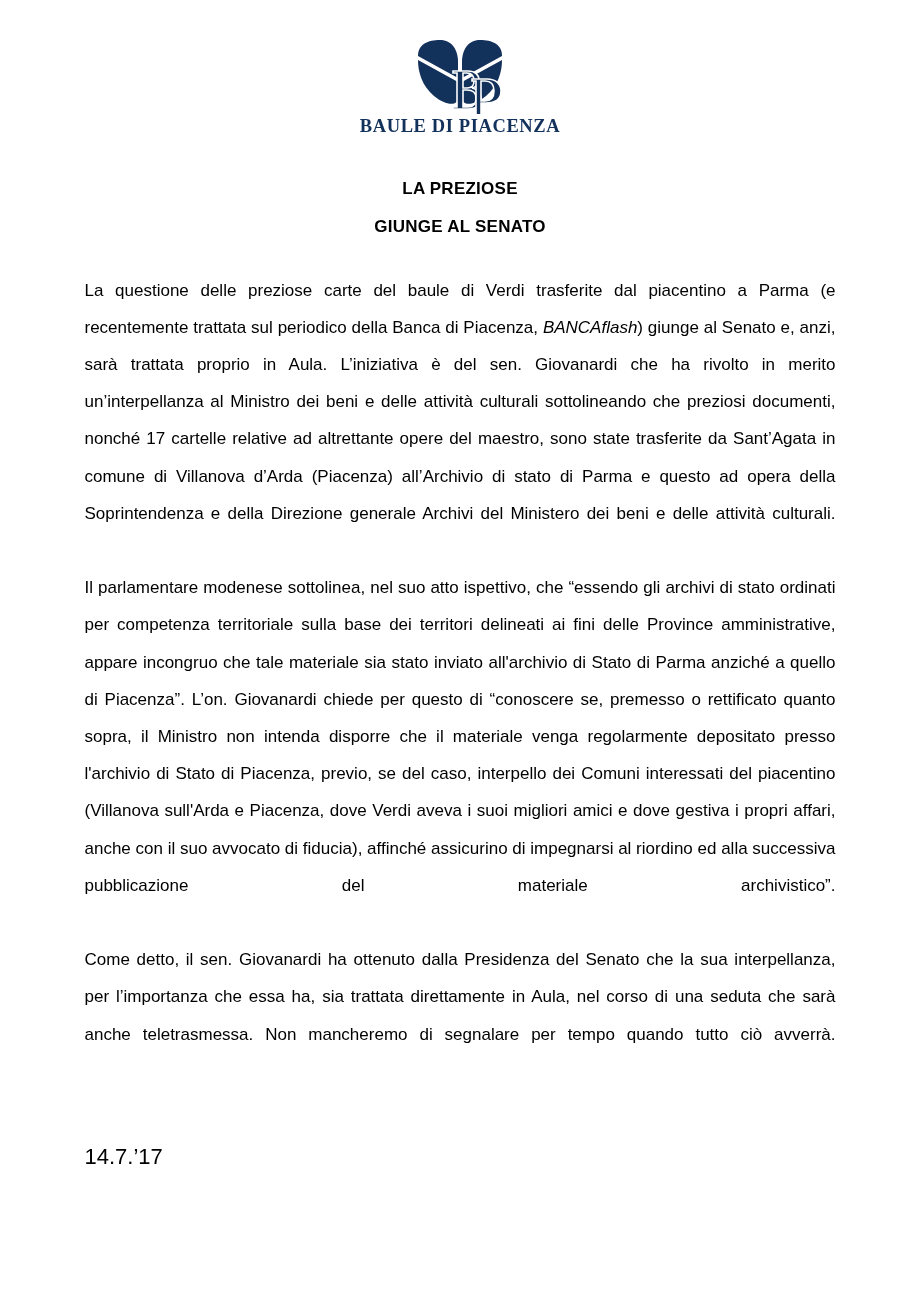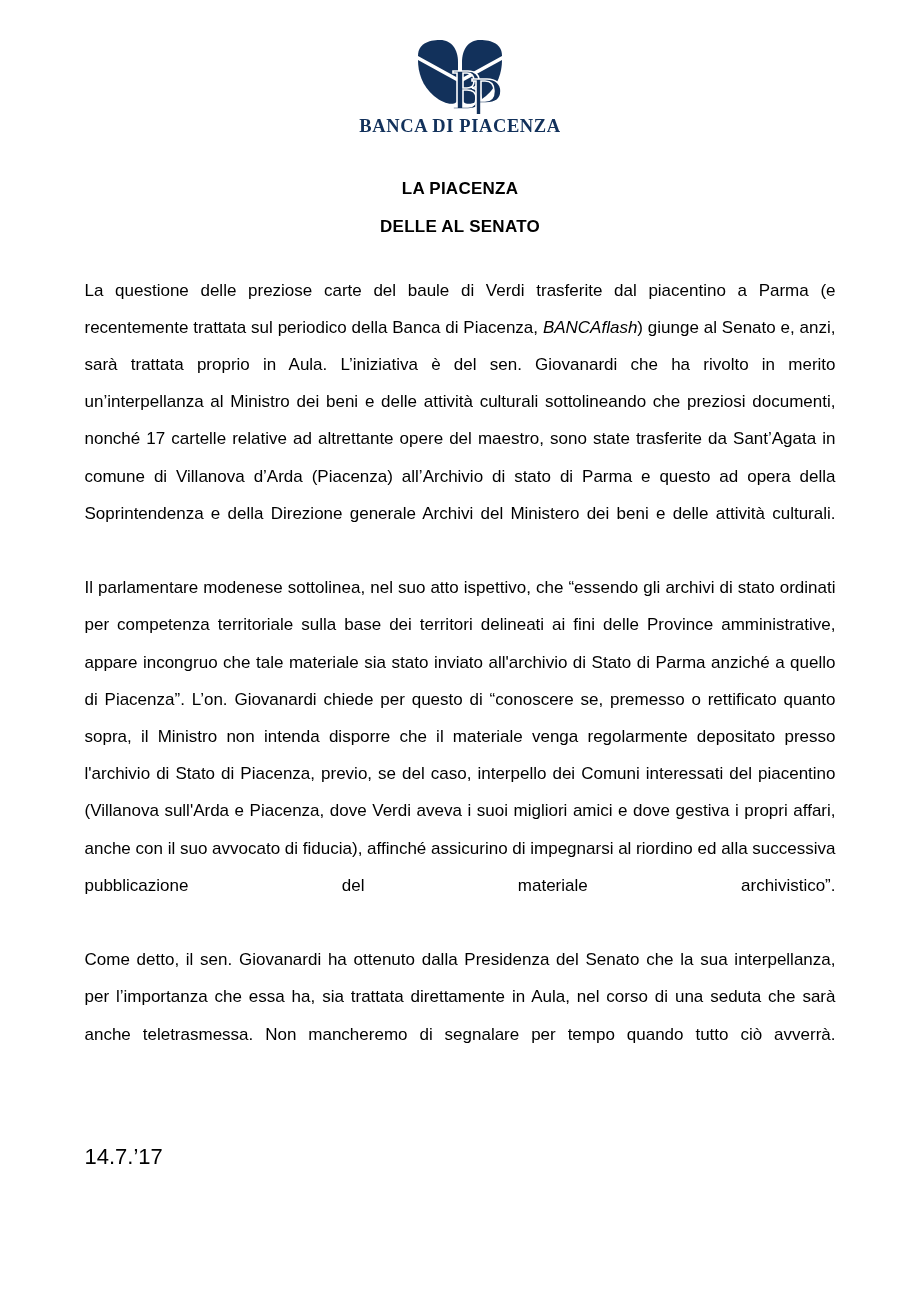--- a/index.html
+++ b/index.html
@@ -121,27 +121,27 @@
 
         <g fill="#12315b" stroke="#ffffff" stroke-width="1.6">
           <path d="M41 33 h15 c7 0 11 4 11 9 0 5-3 7-7 8 5 1 9 4 9 10 0 7-5 11-13 11 H41 v-2 h4 V35 h-4 Z
                    M51 35 v15 h4 c5 0 7-3 7-7 0-5-2-8-7-8 Z
                    M51 52 v17 h5 c6 0 8-3 8-9 0-6-3-8-9-8 Z"></path>
           <path d="M60 41 h15 c9 0 14 5 14 12 0 8-6 12-15 12 h-5 v14 h5 v2 H60 v-2 h4 V43 h-4 Z
                    M69 43 v20 h4 c6 0 9-4 9-10 0-7-3-10-9-10 Z"></path>
         </g>
       </svg>
 
-      <div class="logo-wordmark">BANCA DI PIACENZA</div>
+      <div class="logo-wordmark">BAULE DI PIACENZA</div>
     </div>
   </div>
 
   <div class="titles">
-    <div class="title-line">LA PIACENZA</div>
-    <div class="title-line">DELLE AL SENATO</div>
+    <div class="title-line">LA PREZIOSE</div>
+    <div class="title-line">GIUNGE AL SENATO</div>
   </div>
 
   <div class="body-copy">
 
     <p class="para"><span>La questione delle preziose carte del baule di Verdi trasferite dal piacentino a Parma (e recentemente trattata sul periodico della Banca di Piacenza, </span><i>BANCAflash</i><span>) giunge al Senato e, anzi, sarà trattata proprio in Aula. L’iniziativa è del sen. Giovanardi che ha rivolto in merito un’interpellanza al Ministro dei beni e delle attività culturali sottolineando che preziosi documenti, nonché 17 cartelle relative ad altrettante opere del maestro, sono state trasferite da Sant’Agata in comune di Villanova d’Arda (Piacenza) all’Archivio di stato di Parma e questo ad opera della Soprintendenza e della Direzione generale Archivi del Ministero dei beni e delle attività culturali.</span></p>
 
     <p class="para">Il parlamentare modenese sottolinea, nel suo atto ispettivo, che “essendo gli archivi di stato ordinati per competenza territoriale sulla base dei territori delineati ai fini delle Province amministrative, appare incongruo che tale materiale sia stato inviato all'archivio di Stato di Parma anziché a quello di Piacenza”. L’on. Giovanardi chiede per questo di “conoscere se, premesso o rettificato quanto sopra, il Ministro non intenda disporre che il materiale venga regolarmente depositato presso l'archivio di Stato di Piacenza, previo, se del caso, interpello dei Comuni interessati del piacentino (Villanova sull'Arda e Piacenza, dove Verdi aveva i suoi migliori amici e dove gestiva i propri affari, anche con il suo avvocato di fiducia), affinché assicurino di impegnarsi al riordino ed alla successiva pubblicazione del materiale archivistico”.</p>
 
     <p class="para">Come detto, il sen. Giovanardi ha ottenuto dalla Presidenza del Senato che la sua interpellanza, per l’importanza che essa ha, sia trattata direttamente in Aula, nel corso di una seduta che sarà anche teletrasmessa. Non mancheremo di segnalare per tempo quando tutto ciò avverrà.</p>
   </div>

